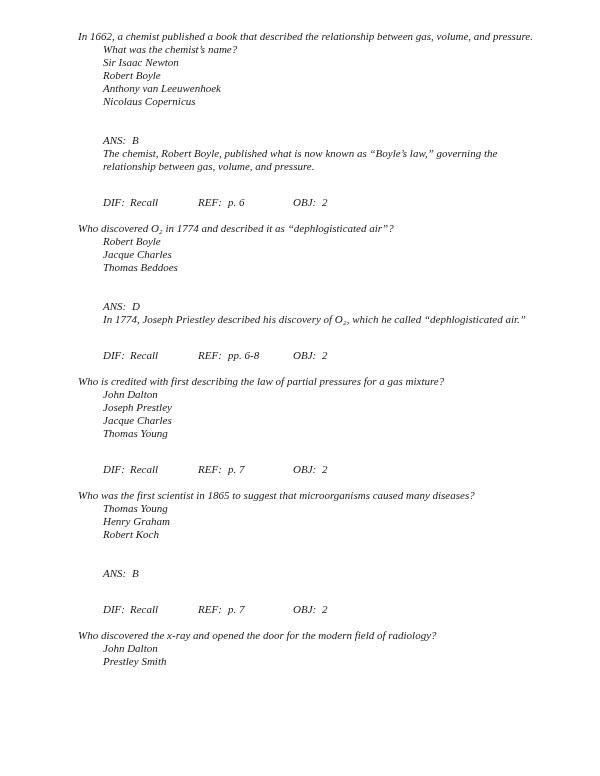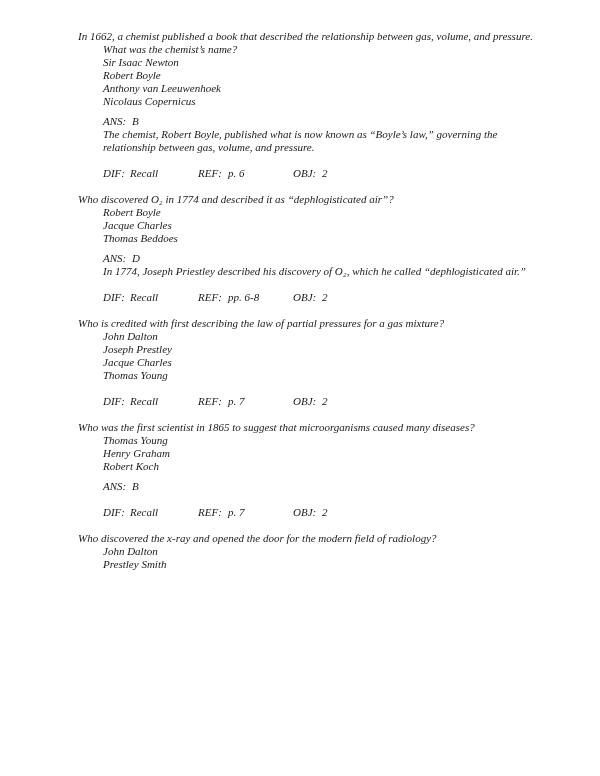--- a/index.html
+++ b/index.html
@@ -24,30 +24,30 @@
   }
   .question-text {
     margin-left: 25px;
     text-indent: -25px;
   }
   .choice-list {
     margin-left: 25px;
   }
   .answer-section {
     margin-left: 25px;
-    margin-top: 7px;
+    margin-top: 26px;
   }
   .answer-label,
   .meta-label {
     display: inline-block;
   }
   .answer-label { width: 29px; }
   .meta-row {
     margin-left: 25px;
-    margin-top: 13px;
+    margin-top: 23px;
     white-space: nowrap;
   }
   .m-dif-label { display: inline-block; width: 27px; }
   .m-dif-value { display: inline-block; width: 68px; }
   .m-ref-label { display: inline-block; width: 30px; }
   .m-ref-value { display: inline-block; width: 65px; }
   .m-obj-label { display: inline-block; width: 29px; }
   .m-obj-value { display: inline-block; }
 </style>
 </head>

